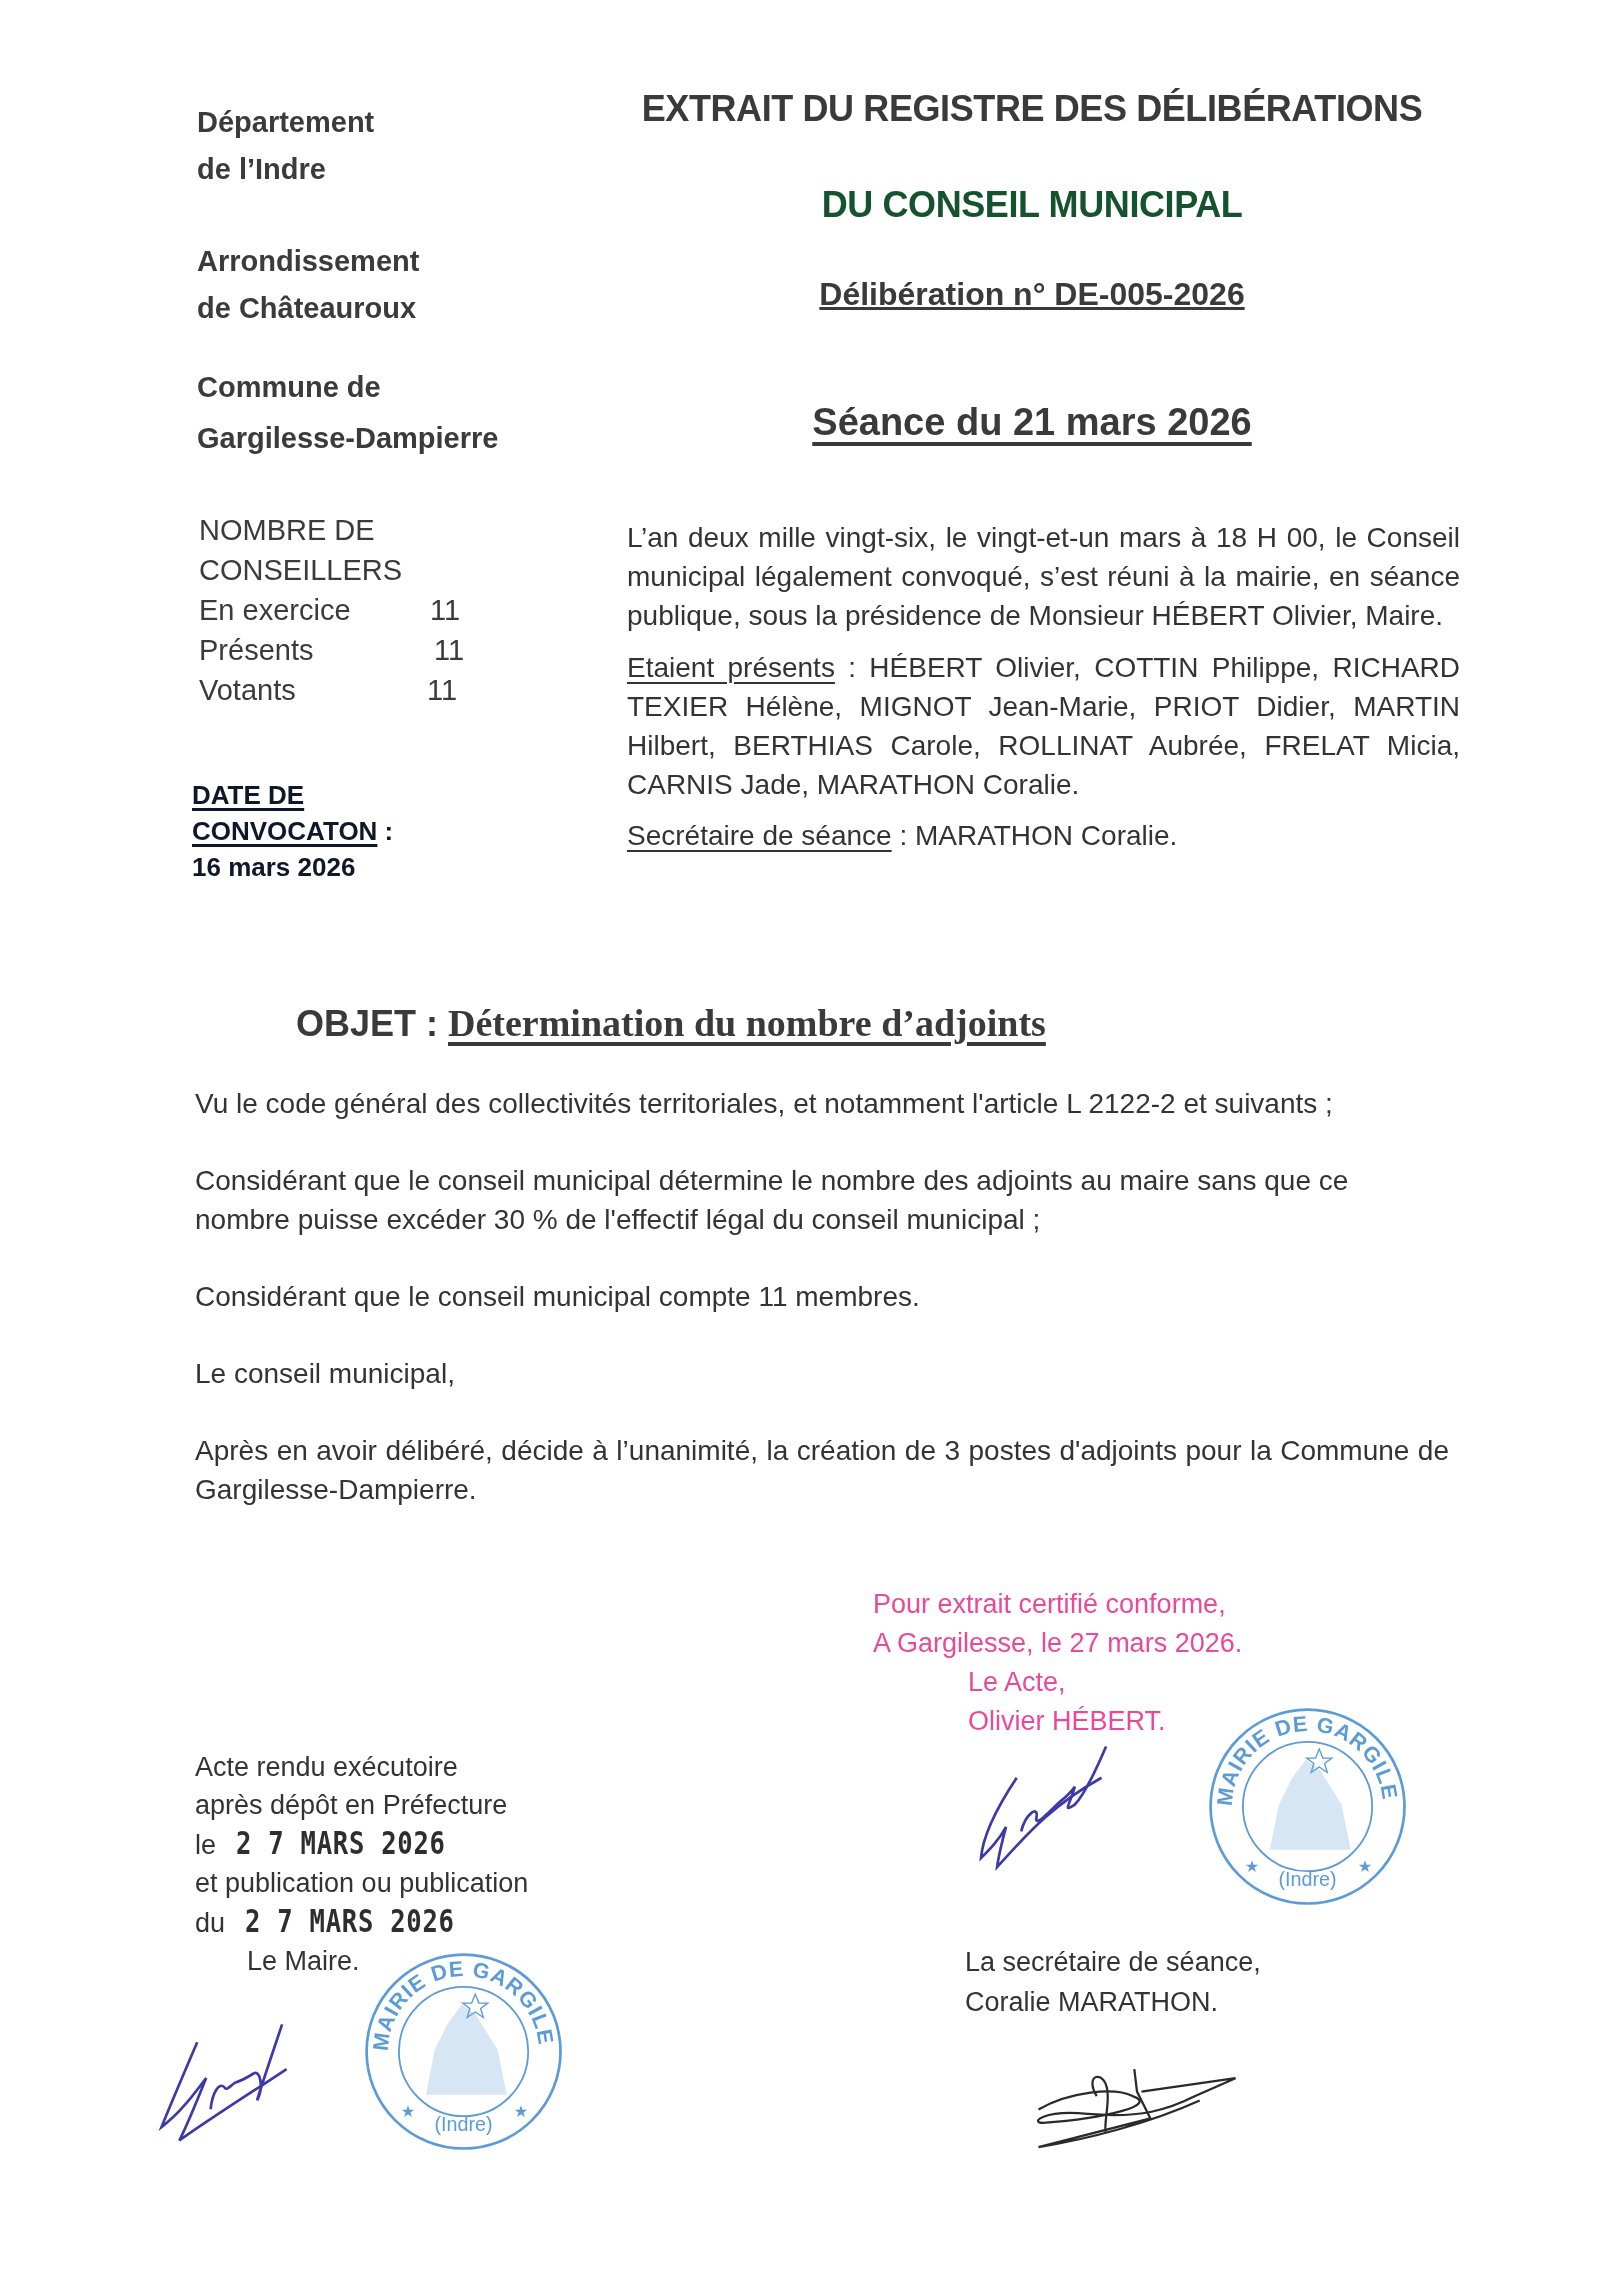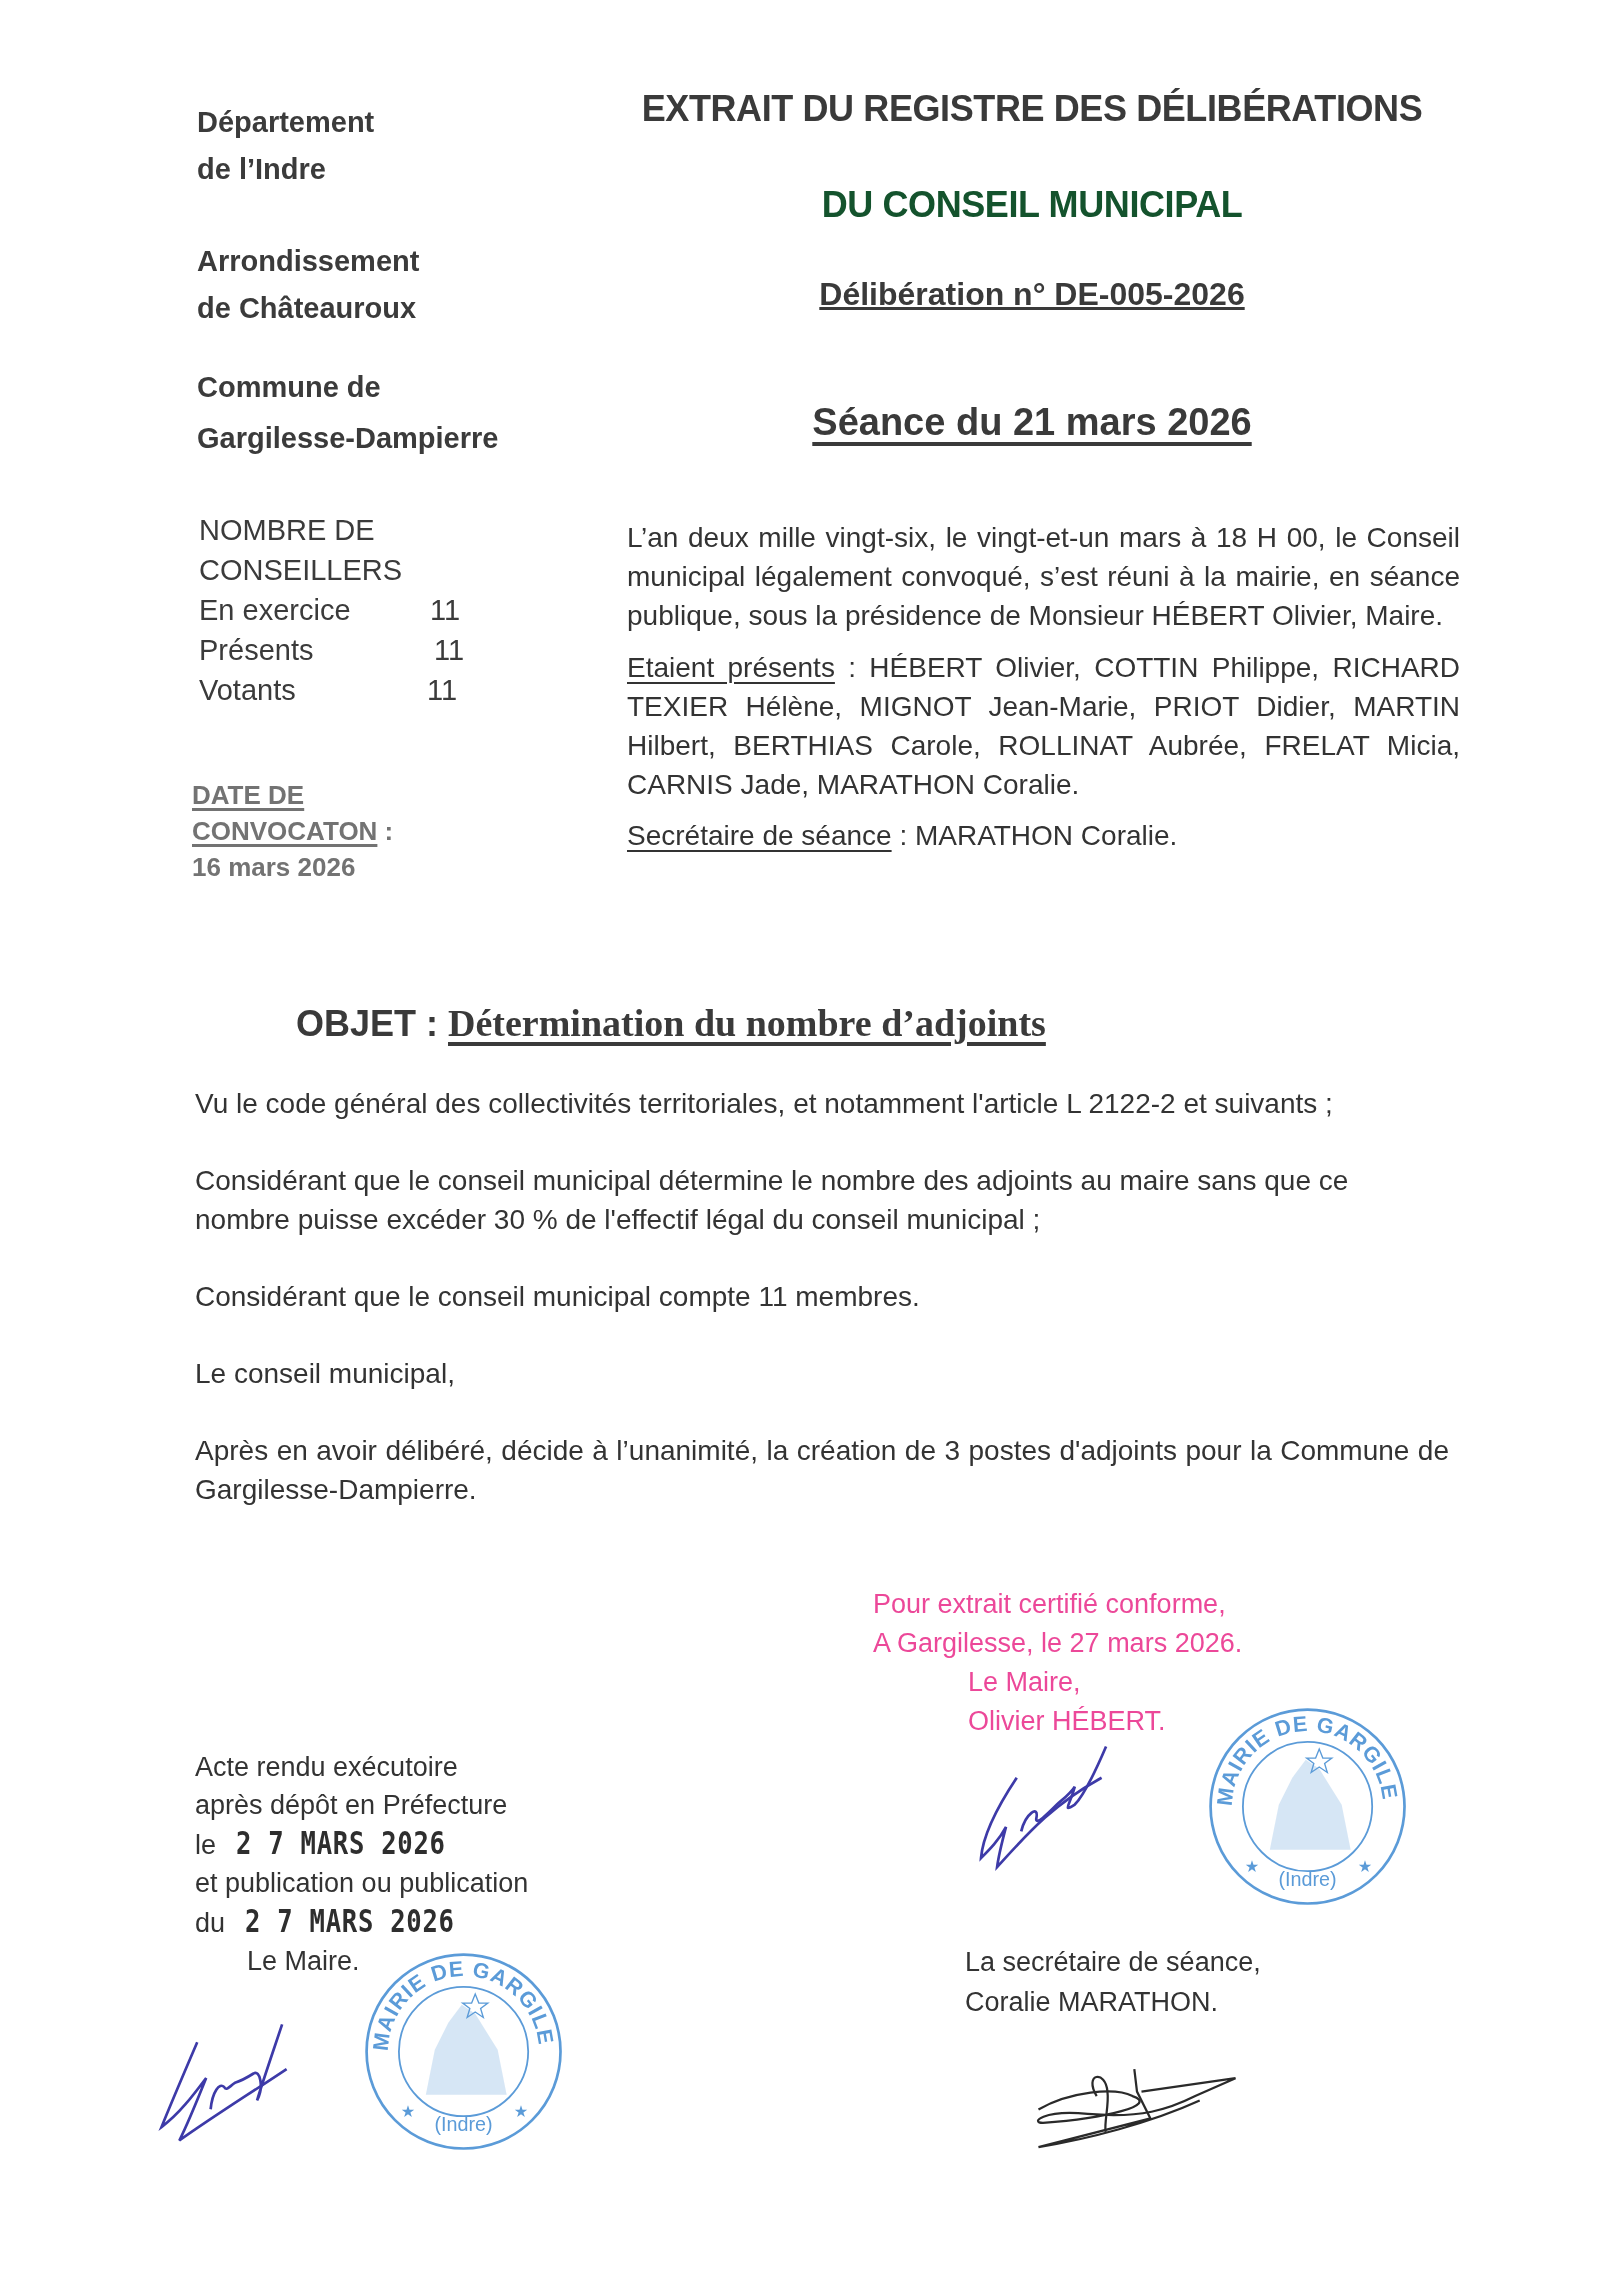--- a/index.html
+++ b/index.html
@@ -18,21 +18,21 @@
   
   .title1 { left: 638px; top: 88px; width: 788px; text-align: center; font-size: 36px; font-weight: bold; color: #3a3a3a; letter-spacing: -0.4px; }
   .title2 { left: 638px; top: 184px; width: 788px; text-align: center; font-size: 36px; font-weight: bold; color: #14532d; letter-spacing: -0.4px; }
   .delib  { left: 638px; top: 276px; width: 788px; text-align: center; font-size: 32px; font-weight: bold; color: #3a3a3a; text-decoration: underline; }
   .seance { left: 638px; top: 401px; width: 788px; text-align: center; font-size: 38px; font-weight: bold; color: #3a3a3a; text-decoration: underline; text-underline-offset: 7.2px; text-decoration-thickness: 3.6px; }
 
   
   .counts { left: 199px; top: 510px; font-size: 29px; line-height: 40px; color: #3b3b3b; }
   .counts .row { display: flex; }
   .counts .lbl { width: 231px; }
-  .convoc { left: 192px; top: 777px; font-size: 26px; line-height: 36px; font-weight: bold; color: #737373; }
+  .convoc { left: 192px; top: 777px; font-size: 26px; line-height: 36px; font-weight: bold; color: #0f172a; }
   .convoc .ul { text-decoration-thickness: 2.7px; text-underline-offset: 3.6px; }
 
   
   .intro { left: 627px; top: 518px; width: 833px; font-size: 28px; line-height: 39px; text-align: justify; color: #333; }
   .intro p { margin: 0 0 12.5px 0; }
   .intro .u { text-decoration: underline; text-underline-offset: 4.5px; text-decoration-thickness: 1.8px; }
 
   
   .objet { left: 296px; top: 1001px; font-size: 36px; color: #3a3a3a; }
   .objet .o1 { font-weight: bold; font-family: "Liberation Sans", sans-serif; }
@@ -112,21 +112,21 @@
   <p>Vu le code général des collectivités territoriales, et notamment l'article L 2122-2 et suivants ;</p>
   <p>Considérant que le conseil municipal détermine le nombre des adjoints au maire sans que ce nombre puisse excéder 30 % de l'effectif légal du conseil municipal ;</p>
   <p>Considérant que le conseil municipal compte 11 membres.</p>
   <p>Le conseil municipal,</p>
   <p class="j">Après en avoir délibéré, décide à l’unanimité, la création de 3 postes d'adjoints pour la Commune de Gargilesse-Dampierre.</p>
 </div>
 
 <div class="abs cert">
   <div>Pour extrait certifié conforme,</div>
   <div>A Gargilesse, le 27 mars 2026.</div>
-  <div class="ind">Le Maire,</div>
+  <div class="ind">Le Acte,</div>
   <div class="ind">Olivier HÉBERT.</div>
 </div>
 
 <svg class="abs sig" style="left:972px;top:1742px" width="152" height="134" viewBox="0 0 170 150">
   <path d="M50 40 C 30 70, 12 105, 10 130 C 20 120, 30 110, 38 95 C 34 110, 30 125, 28 140 C 60 105, 90 70, 145 40" fill="none" stroke="#3d3aa8" stroke-width="3"></path>
   <path d="M55 100 C 60 80, 75 70, 72 85 C 70 95, 85 80, 95 70 C 100 65, 108 60, 115 50 C 110 70, 100 80, 115 70 C 125 60, 135 40, 150 5" fill="none" stroke="#3d3aa8" stroke-width="3"></path>
 </svg>
 
 <svg class="abs seal" style="left:1207px;top:1706px" width="202" height="202" viewBox="0 0 225 225">
   <defs>

